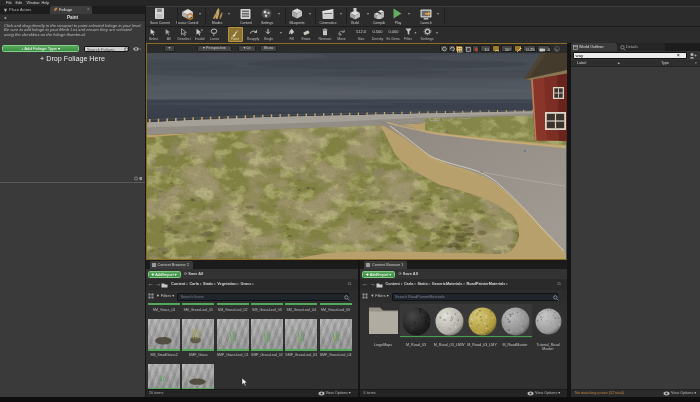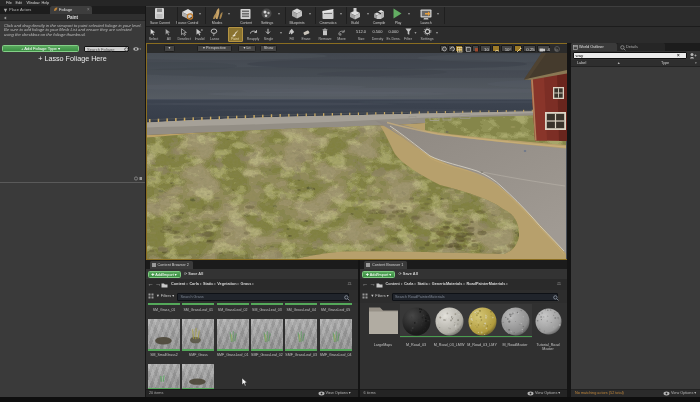--- a/index.html
+++ b/index.html
@@ -42,21 +42,21 @@
       <line x1="3.7" y1="3.7" x2="5.4" y2="5.4" stroke="#444" stroke-width="0.8"></line>
     </svg>
   </div>
 <div style="position:absolute;left:133px;top:46px;width:8px;height:6px;">
     <svg width="8" height="6">
       <ellipse cx="3" cy="3" rx="2.8" ry="1.8" fill="#b5b5b5"></ellipse>
       <circle cx="3" cy="3" r="0.9" fill="#222"></circle>
       <path d="M6.5,2.5 L8,2.5 L7.2,4 Z" fill="#999"></path>
     </svg>
   </div>
-<div style="position:absolute;left:0;top:53.5px;width:145px;font-size:7.2px;color:#ececec;text-align:center;">+ Lasso Foliage Here</div>
+<div style="position:absolute;left:0;top:53.5px;width:145px;font-size:7.2px;color:#ececec;text-align:center;">+ Drop Foliage Here</div>
 <div style="position:absolute;left:134px;top:176px;width:8px;height:5px;">
     <svg width="8" height="5">
       <circle cx="2" cy="2.5" r="1.6" fill="none" stroke="#999" stroke-width="0.7"></circle>
       <rect x="5.5" y="1" width="2.5" height="3" fill="#999"></rect>
     </svg>
   </div>
 <div style="position:absolute;left:0;top:182px;width:145px;height:1px;background:#5a5a5a;"></div>
 <div style="position:absolute;left:145px;top:5.5px;width:555px;height:37.5px;background:#2c2c2c;"></div>
 <div style="position:absolute;left:145px;top:26px;width:555px;height:1px;background:#1c1c1c;"></div>
 <div style="position:absolute;left:145px;top:5.5px;width:555px;height:0.5px;background:#3e3e3e;"></div>

